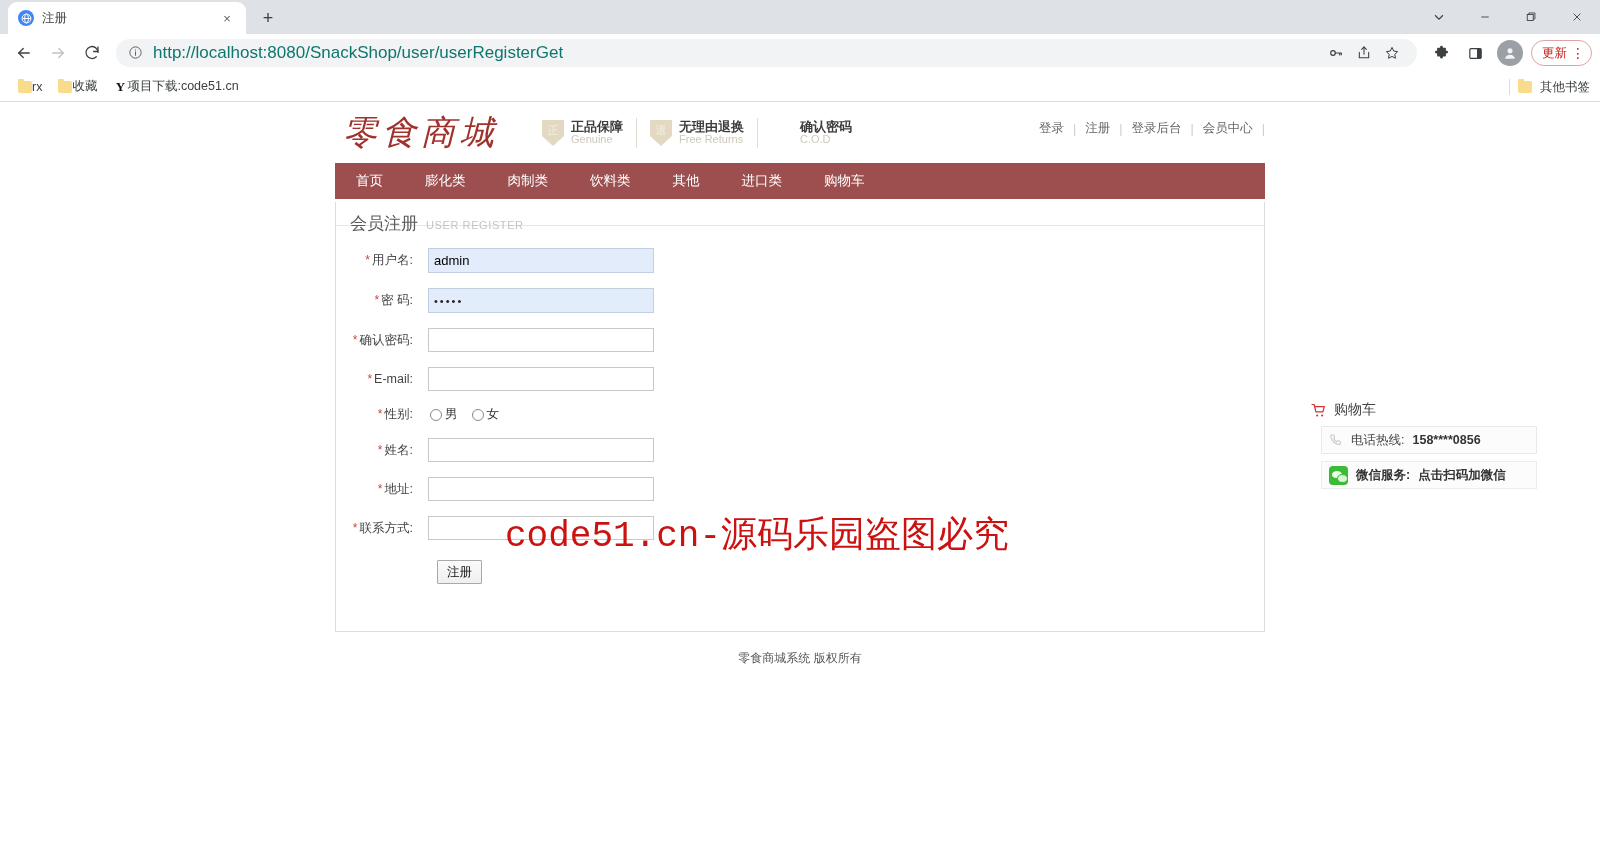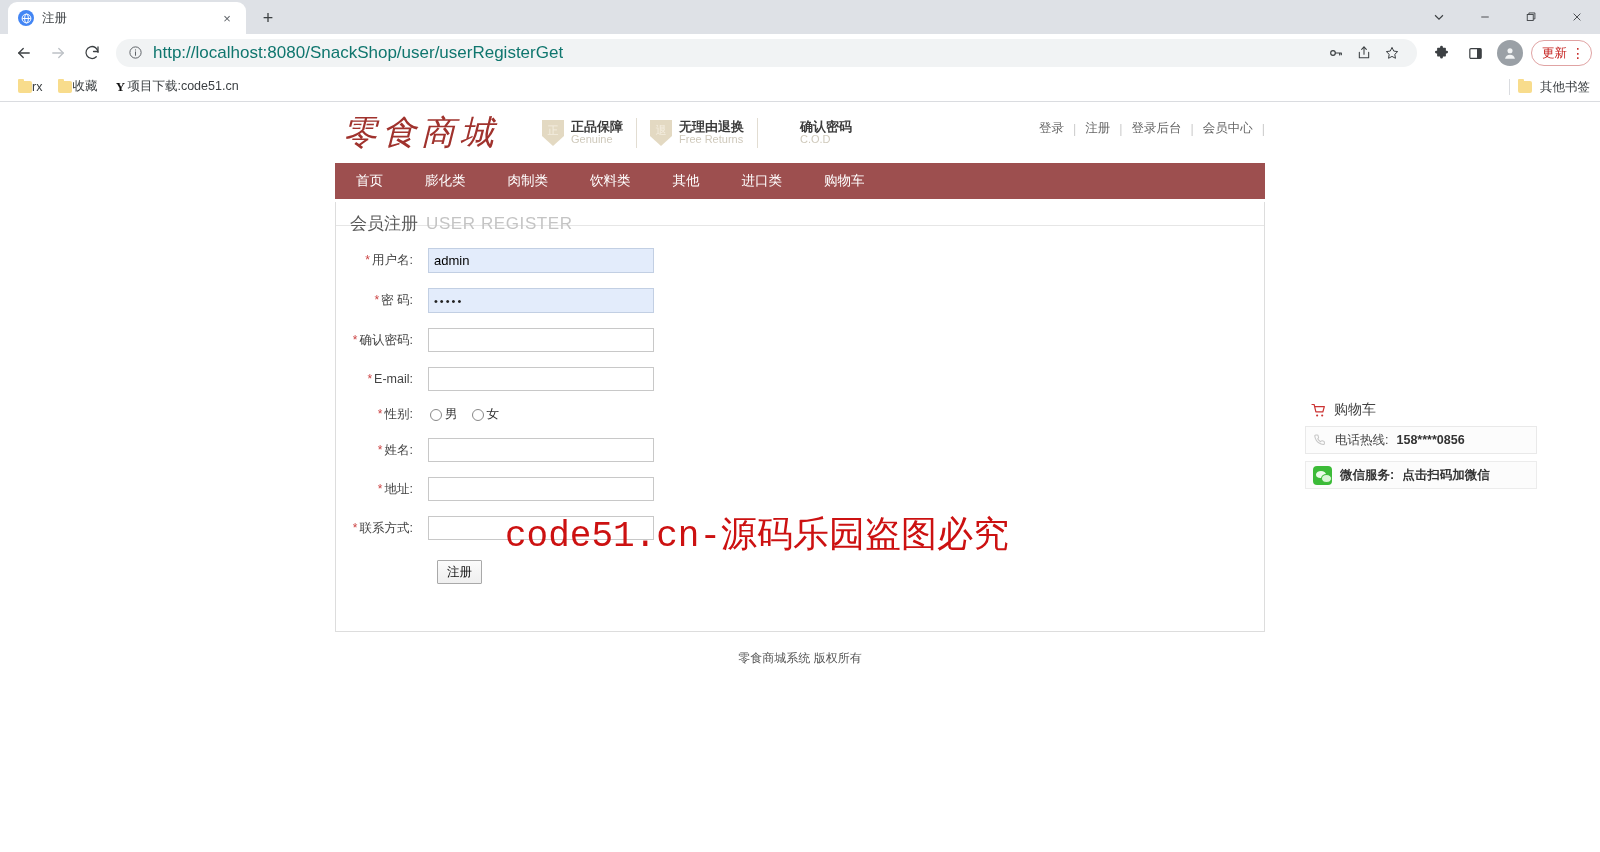--- a/index.html
+++ b/index.html
@@ -263,21 +263,21 @@
     height: 24px;
     border-bottom: 1px solid #e6e6e6;
     display: flex; align-items: baseline;
     padding: 10px 0 0 14px;
     gap: 8px;
   }
   .panel-title {
     font-size: 17px; color: #5a5a5a;
   }
   .panel-sub {
-    font-size: 17px; color: #c4c4c4; letter-spacing: 0.6px;
+    font-size: 11px; color: #c4c4c4; letter-spacing: 0.6px;
   }
 
   .form {
     padding-top: 22px;
   }
   .frow {
     display: flex; align-items: center;
     margin-bottom: 15px;
   }
   .flabel {
@@ -351,20 +351,21 @@
   }
   .cart-ico { width: 16px; height: 15px; flex: 0 0 auto; }
   .side-row {
     display: flex; align-items: center; gap: 8px;
     height: 28px;
     border: 1px solid #e9e9e9;
     background: #fcfcfc;
     padding: 0 7px;
     font-size: 12.5px; color: #333;
     margin-bottom: 7px;
+    margin-left: 16px;
   }
   .side-row.plain { border-color: #ececec; }
   .phone-ico { width: 14px; height: 14px; flex: 0 0 auto; color: #bbb; }
   .wx-ico {
     width: 19px; height: 19px; flex: 0 0 auto;
     background: #3cbb38; border-radius: 4px;
     position: relative;
   }
   .wx-ico:before {
     content:""; position:absolute; left:3px; top:5px;

